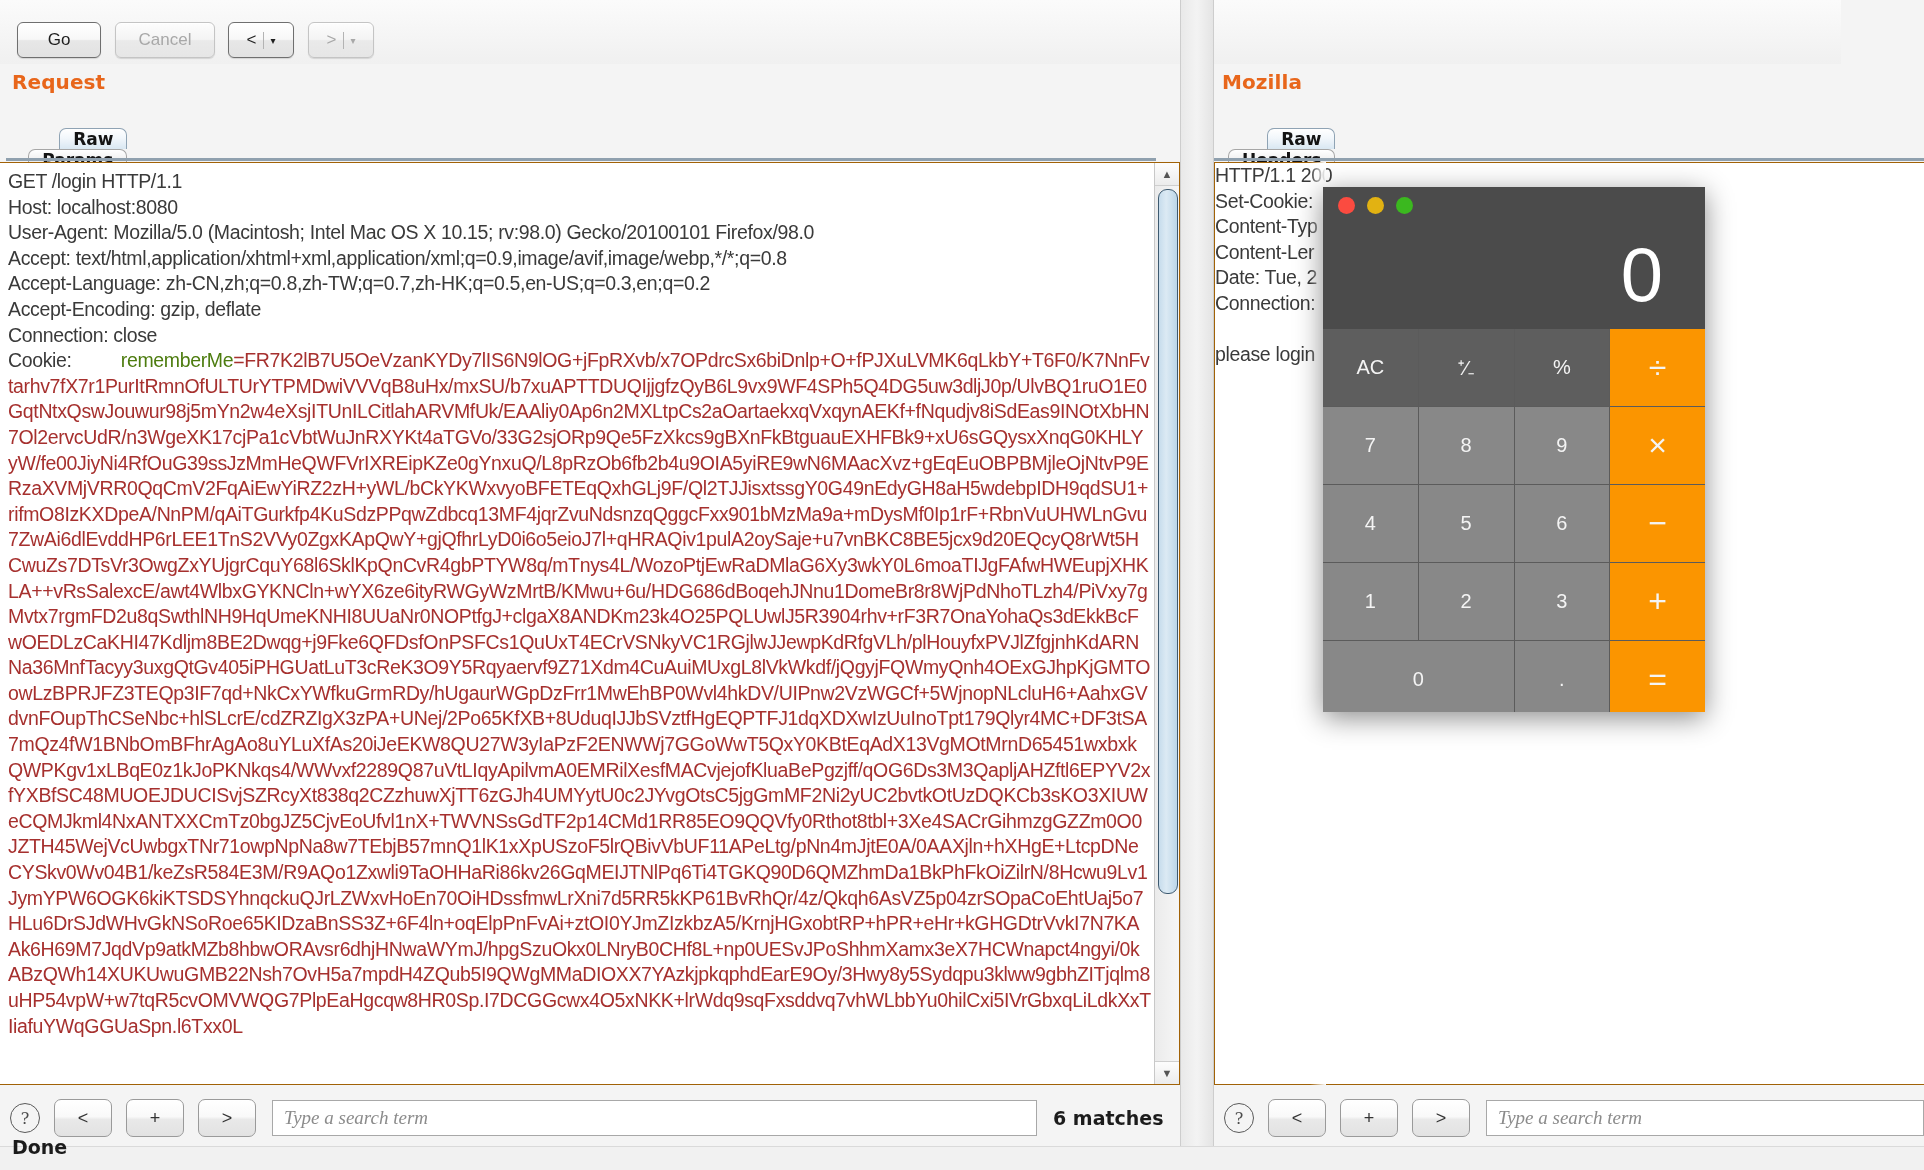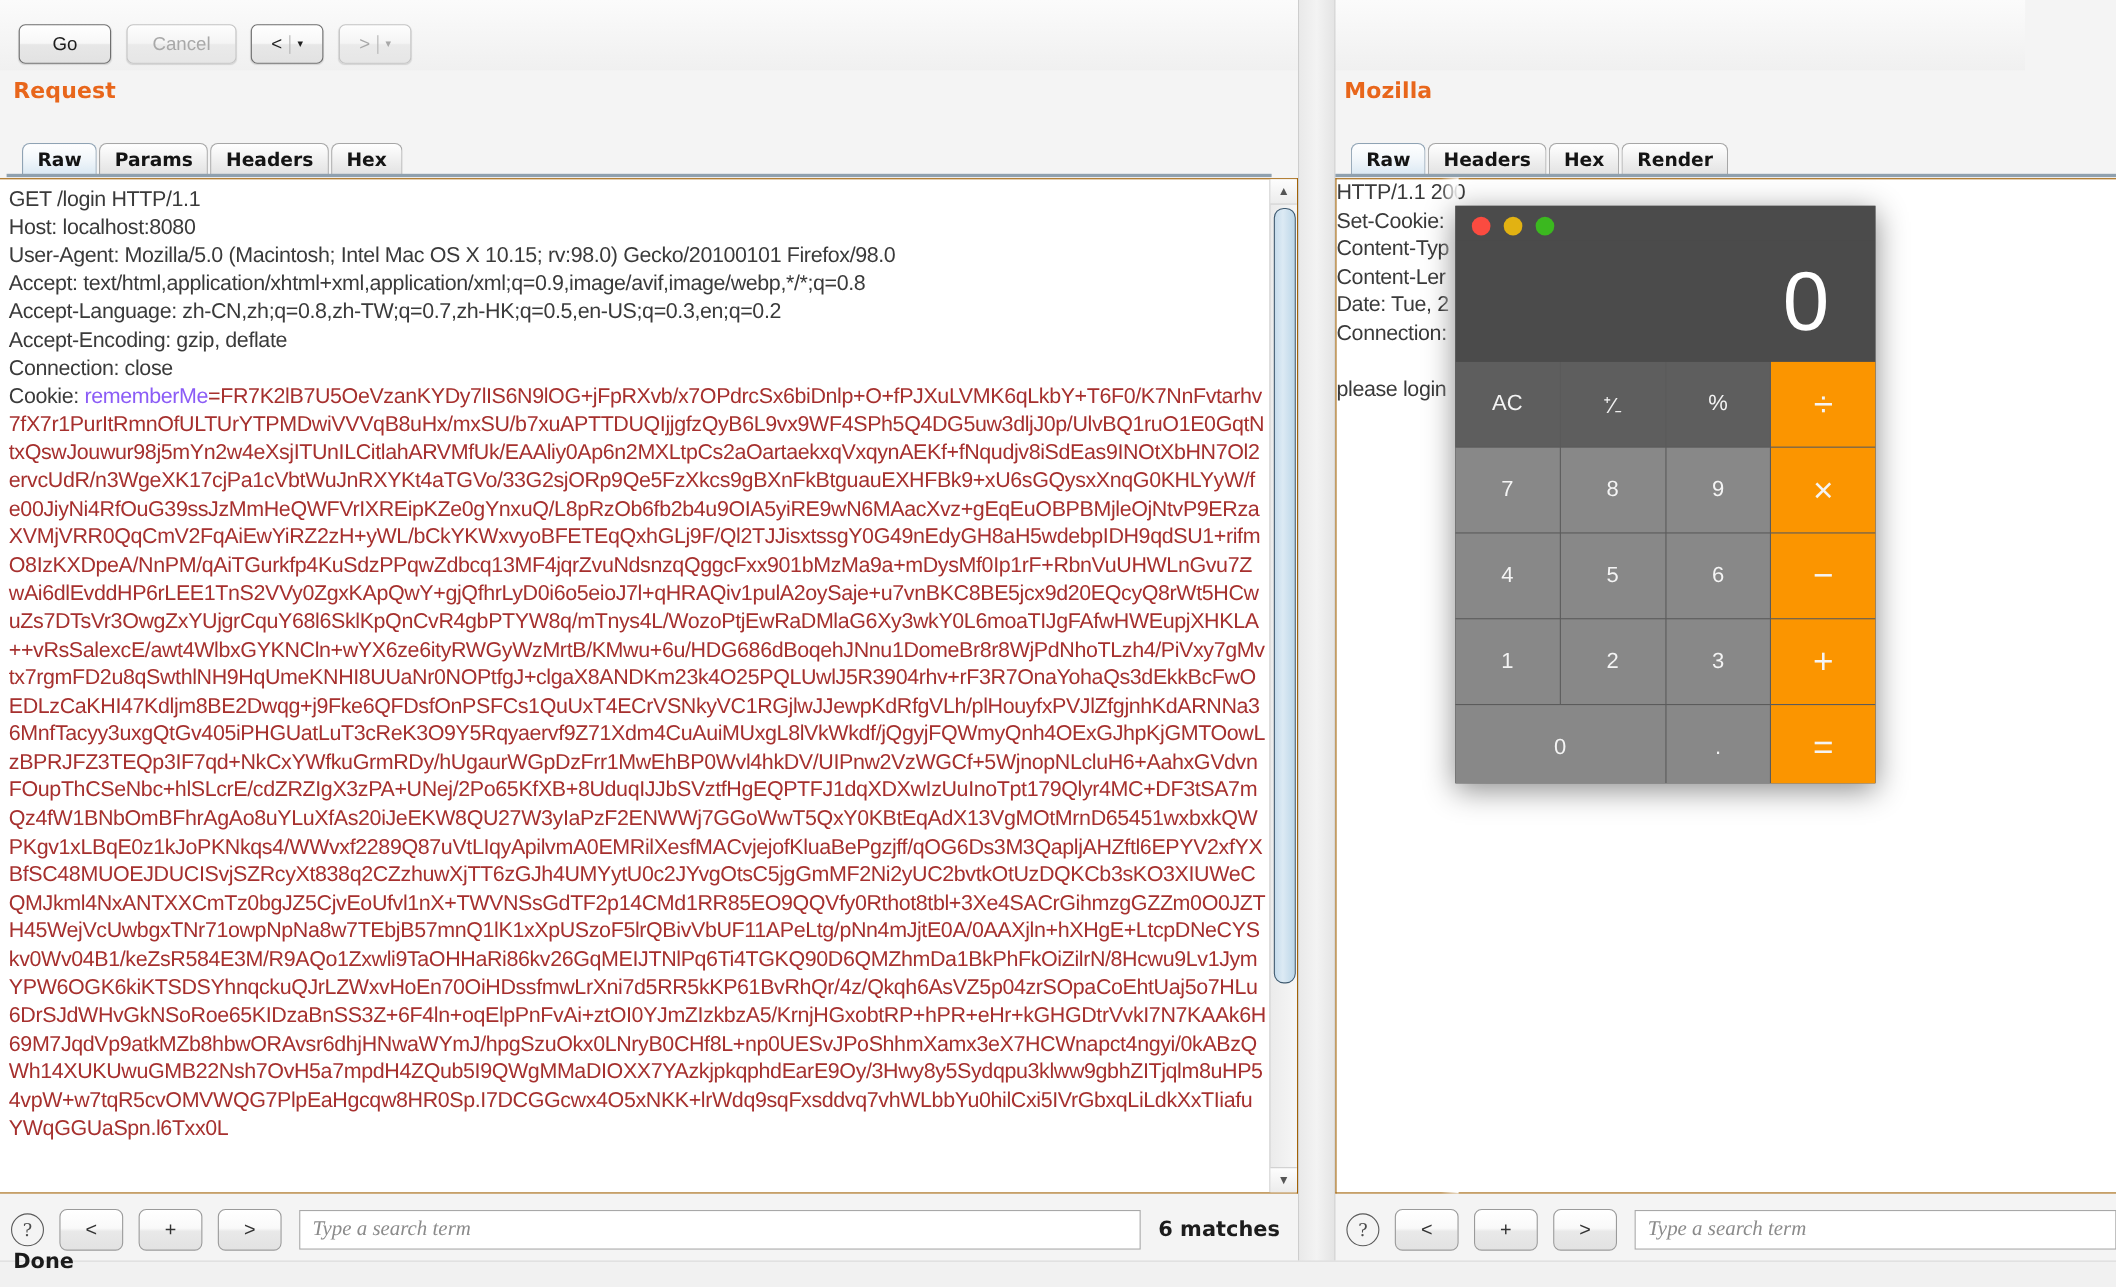--- a/index.html
+++ b/index.html
@@ -34,21 +34,21 @@
   .splitbtn .arrowglyph{font-size:17px;padding-right:7px;}
   .splitbtn .sep{width:1px;height:17px;background:#b3b3b3;}
   .splitbtn .caret{font-size:10px;padding-left:6px;}
 
   
   .panel-title{position:absolute;font-size:20px;font-weight:bold;color:#e8661b;
     font-family:"DejaVu Sans", sans-serif;letter-spacing:.1px;}
   #request-title{left:12px;top:70px;}
   #response-title{left:1222px;top:70px;}
 
-  .tabs{position:absolute;height:32px;display:flex;align-items:flex-end;}
+  .tabs{position:absolute;height:32px;display:flex;align-items:flex-end;flex-direction:column;}
   #request-tabs{left:20px;top:128px;}
   #response-tabs{left:1228px;top:128px;}
   .tab{
     height:30px;margin-right:2px;padding:0 13px;
     border:1px solid #a6a6a6;border-bottom:none;
     border-radius:7px 7px 0 0;
     background:linear-gradient(#ffffff,#eeeeee 55%,#e1e1e1);
     font-size:17px;color:#141414;font-weight:bold;
     display:flex;align-items:center;justify-content:center;
     box-sizing:border-box;cursor:default;
@@ -68,21 +68,21 @@
   #request-pane{left:0px;top:162px;width:1180px;height:923px;border-left:none;}
   #response-pane{left:1214px;top:162px;width:710px;height:923px;border-right:none;}
 
   .code{
     position:absolute;left:8px;top:6px;right:28px;
     font-family:"Liberation Sans", sans-serif;
     font-size:19.5px;line-height:25.6px;
     color:#3a3a3a;white-space:pre;letter-spacing:-0.35px;
   }
   .code .hdr{color:#3a3a3a;}
-  .code .ck-name{color:#8b5cf6;}
+  .code .ck-name{color:#4d7c0f;margin-left:44px;}
   .code .ck-val{color:#a6302e;word-break:break-all;white-space:pre-wrap;}
 
   #response-code{left:10px;top:6px;right:10px;font-size:19.5px;line-height:25.6px;
     color:#3a3a3a;white-space:pre;letter-spacing:-0.35px;}
 
   
   .vscroll{position:absolute;width:24px;background:linear-gradient(90deg,#ebebeb,#f6f6f6);
     border-left:1px solid #c8c8c8;}
   #request-scroll{right:0px;top:0px;bottom:0px;}
   .sc-arrow{position:absolute;left:0;width:24px;height:22px;

